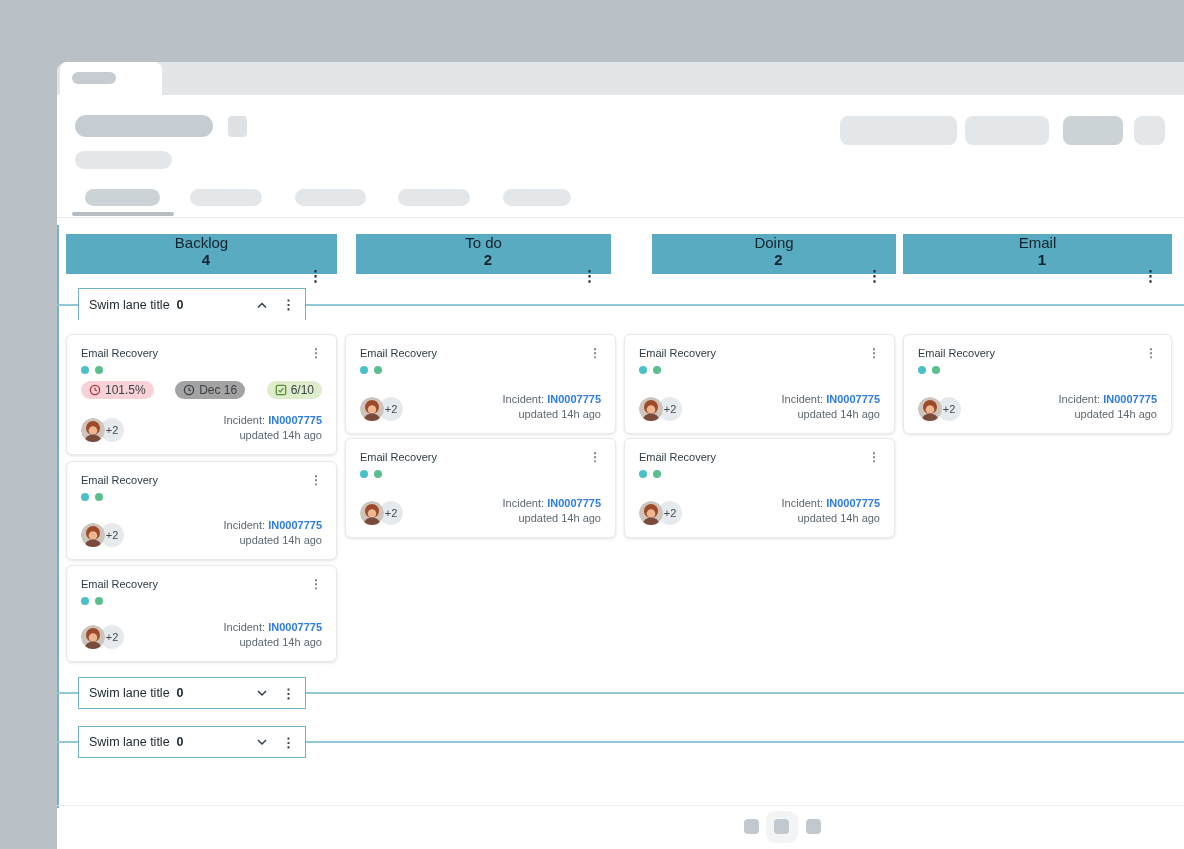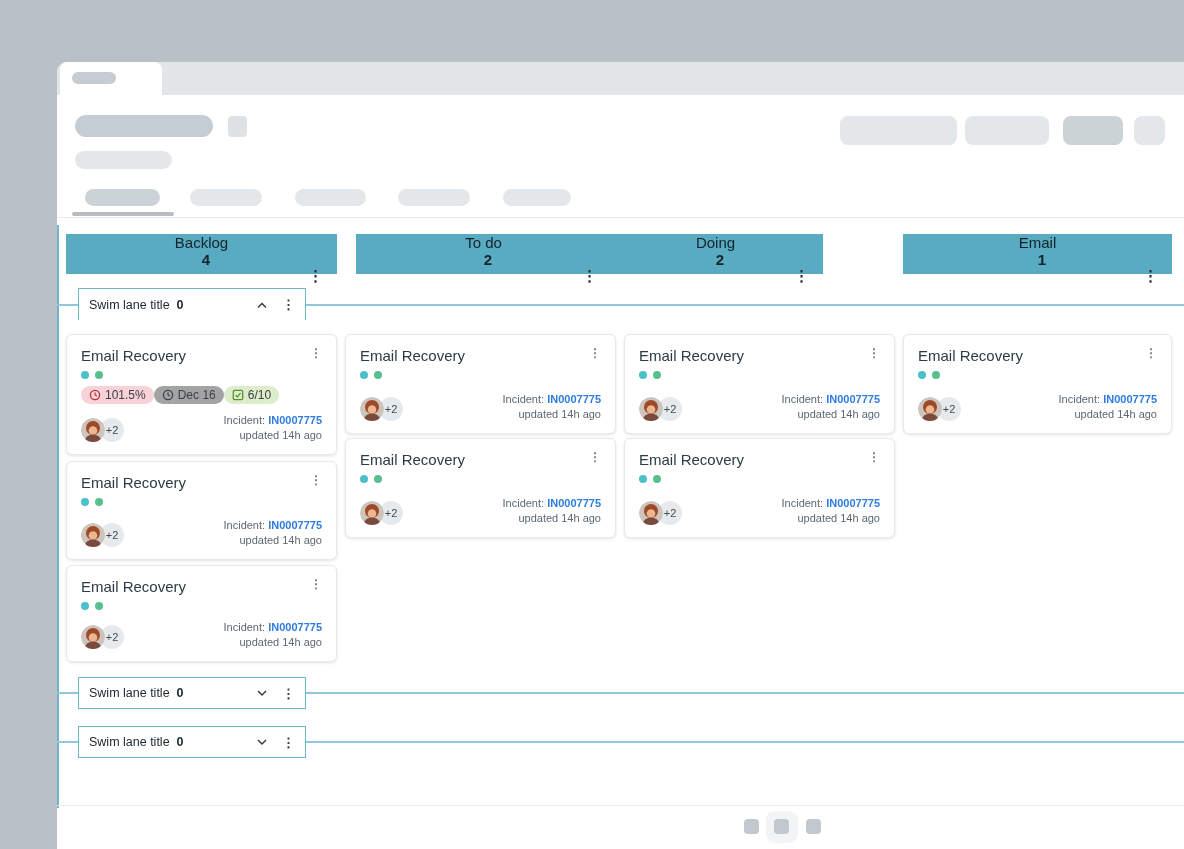--- a/index.html
+++ b/index.html
@@ -41,26 +41,26 @@
   .lane-header.expanded{border-bottom:none;}
   .lane-count{margin-left:7px;font-weight:700;}
   .lane-header .chev{margin-left:auto;display:flex;align-items:center;cursor:pointer;}
   .lane-header .kebab{margin-left:14px;font-size:13px;color:#33404a;}
 
   
   .card{position:absolute;background:#fff;border:1px solid #e7e9ea;border-radius:6px;
     box-shadow:0 1px 3px rgba(27,39,51,.12);padding:12px 14px;box-sizing:border-box;
     display:flex;flex-direction:column;cursor:pointer;}
   .card-head{display:flex;justify-content:space-between;align-items:flex-start;}
-  .card-title{font-size:15px;color:#2c3b45;}
+  .card-title{font-size:11px;color:#2c3b45;}
   .dots{margin-top:7px;display:flex;gap:6px;}
   .dot{width:8px;height:8px;border-radius:50%;}
   .dot.teal{background:#4ac0cb;}
   .dot.green{background:#58bf8d;}
-  .badges{margin-top:7px;display:flex;align-items:center;}
+  .badges{margin-top:7px;display:flex;justify-content:space-between;align-items:center;}
   .badge{display:inline-flex;align-items:center;gap:4px;padding:2px 8px;border-radius:10px;
     font-size:12px;color:#3a4147;}
   .badge.overdue{background:#f8d2d6;}
   .badge.date{background:#a3a3a3;}
   .badge.checklist{background:#ddecca;}
   .card-foot{margin-top:auto;display:flex;justify-content:space-between;align-items:flex-end;}
   .avatars{display:flex;align-items:center;}
   .avatar{width:24px;height:24px;border-radius:50%;overflow:hidden;position:relative;z-index:2;display:block;}
   .chip{width:24px;height:24px;border-radius:50%;background:#e7eaec;color:#414b53;font-size:11px;
     display:flex;align-items:center;justify-content:center;margin-left:-5px;z-index:1;}
@@ -103,21 +103,21 @@
   <div class="col-header" style="left:66px;width:271px;">
     <span>Backlog</span>
     <span class="col-count">4</span>
     <span class="kebab">⋮</span>
   </div>
   <div class="col-header" style="left:356px;width:255px;">
     <span>To do</span>
     <span class="col-count">2</span>
     <span class="kebab">⋮</span>
   </div>
-  <div class="col-header" style="left:608px;width:215px;">
+  <div class="col-header" style="left:652px;width:244px;">
     <span>Doing</span>
     <span class="col-count">2</span>
     <span class="kebab">⋮</span>
   </div>
   <div class="col-header" style="left:903px;width:269px;">
     <span>Email</span>
     <span class="col-count">1</span>
     <span class="kebab">⋮</span>
   </div>
 

